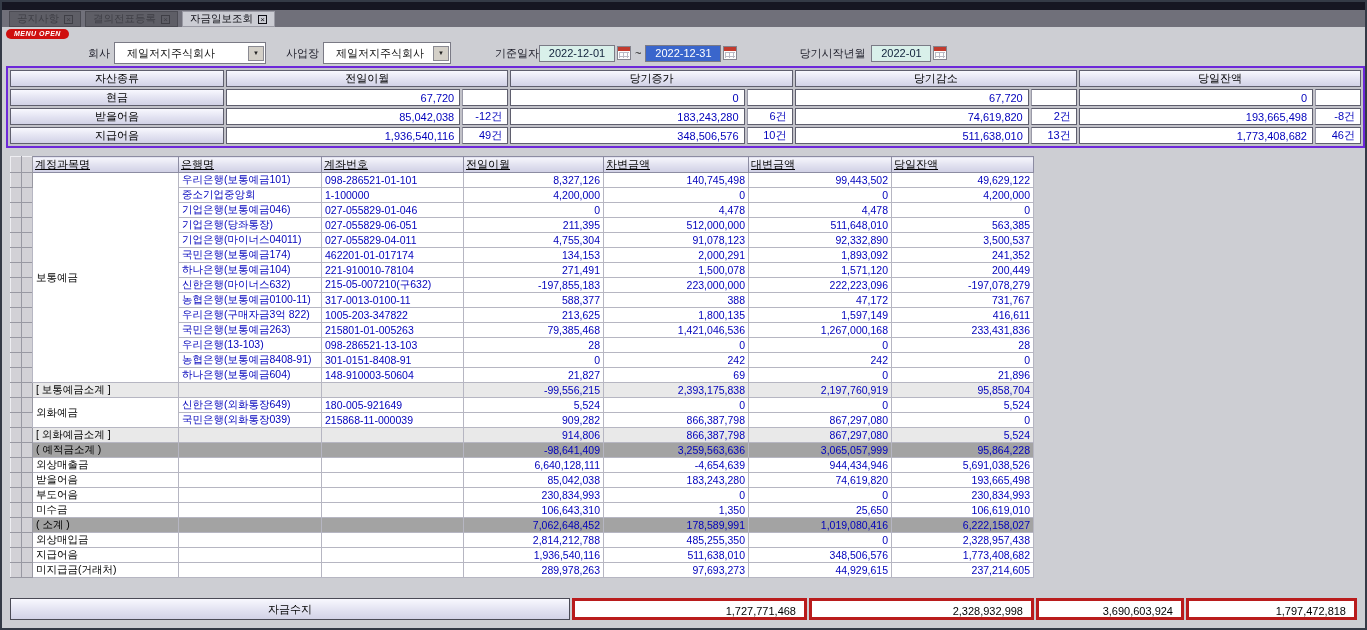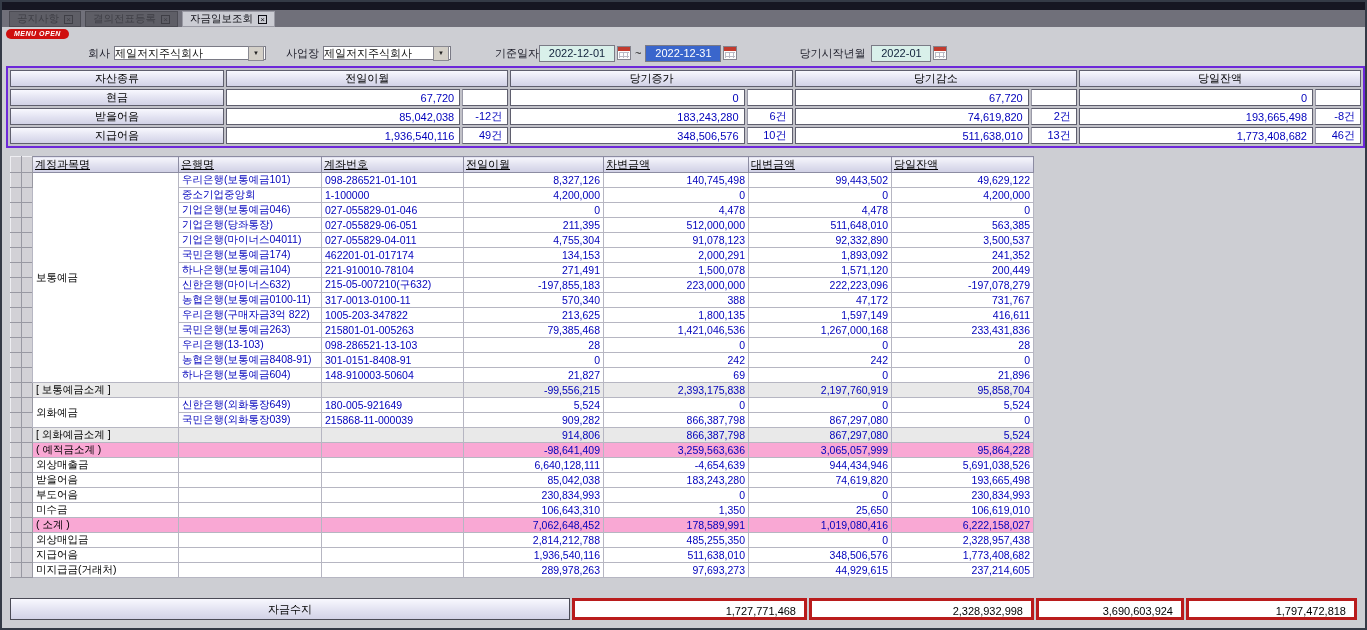--- a/index.html
+++ b/index.html
@@ -26,22 +26,22 @@
   .toolrow { height:15px; position:relative; }
   .menu-open {
     position:absolute; left:4px; top:2px; background:#cf0f0f; color:#fff;
     font-size:7px; font-weight:bold; font-style:italic; letter-spacing:.5px;
     padding:1px 8px 2px 8px; border-radius:6px; cursor:pointer;
   }
   
   .filterbar { height:22px; display:flex; align-items:center; }
   .flabel { color:#1c1c28; white-space:nowrap; }
   .combo {
-    height:14px; background:#fff; border:1px solid #7a7a85; display:flex;
-    align-items:center; padding-left:0; margin-left:4px; position:relative; white-space:nowrap;
+    height:22px; background:#fff; border:1px solid #7a7a85; display:flex;
+    align-items:center; padding-left:12px; margin-left:4px; position:relative; white-space:nowrap;
   }
   .combo-arrow {
     width:16px; height:15px; margin-left:auto; margin-right:1px; background:#d4d0c8;
     border:1px solid #8a8a92; display:flex; align-items:center; justify-content:center;
     font-size:6px; color:#222;
   }
   .w-company { width:152px; }
   .w-workplace { width:128px; }
   .ml-company { margin-left:86px; }
   .ml-workplace { margin-left:20px; }
@@ -94,21 +94,21 @@
     background:#fff;
   }
   table.main td.sel, table.main th.sel {
     background:#d2d1d6; border:1px solid #9898a2; border-top-color:#eeeef2; border-left-color:#eeeef2;
   }
   td.acct-cell { text-align:left; color:#000; vertical-align:middle; }
   td.bank, td.accno { color:#0000bb; text-align:left; }
   td.num { color:#0000bb; text-align:right; }
   td.label { color:#000; text-align:left; }
   tr.sub td { background:#e9e9e9; }
-  tr.tot td { background:#f9a8d4; }
+  tr.tot td { background:#a3a3a3; }
   tr.sub td.sel, tr.tot td.sel { background:#d2d1d6; }
   
   .bottombar { position:absolute; left:8px; right:8px; bottom:8px; height:22px; display:flex; gap:2px; }
   .b-label {
     width:560px; background:linear-gradient(180deg,#f8f8fe 0%,#e2e2f1 55%,#d2d2e6 100%);
     border:1px solid #4a4a55; display:flex; align-items:center; justify-content:center; color:#000;
   }
   .b-val {
     background:#fff; border:3px solid #b91c1c; text-align:right; padding:0 8px;
     line-height:20px; color:#000; white-space:nowrap;
@@ -328,21 +328,21 @@
           <td class="num">-197,855,183</td>
           <td class="num">223,000,000</td>
           <td class="num">222,223,096</td>
           <td class="num">-197,078,279</td>
         </tr>
         <tr class="data">
           <td class="sel"></td>
           <td class="sel"></td>
           <td class="bank">농협은행(보통예금0100-11)</td>
           <td class="accno">317-0013-0100-11</td>
-          <td class="num">570,340</td>
+          <td class="num">588,377</td>
           <td class="num">388</td>
           <td class="num">47,172</td>
           <td class="num">731,767</td>
         </tr>
         <tr class="data">
           <td class="sel"></td>
           <td class="sel"></td>
           <td class="bank">우리은행(구매자금3억 822)</td>
           <td class="accno">1005-203-347822</td>
           <td class="num">213,625</td>

